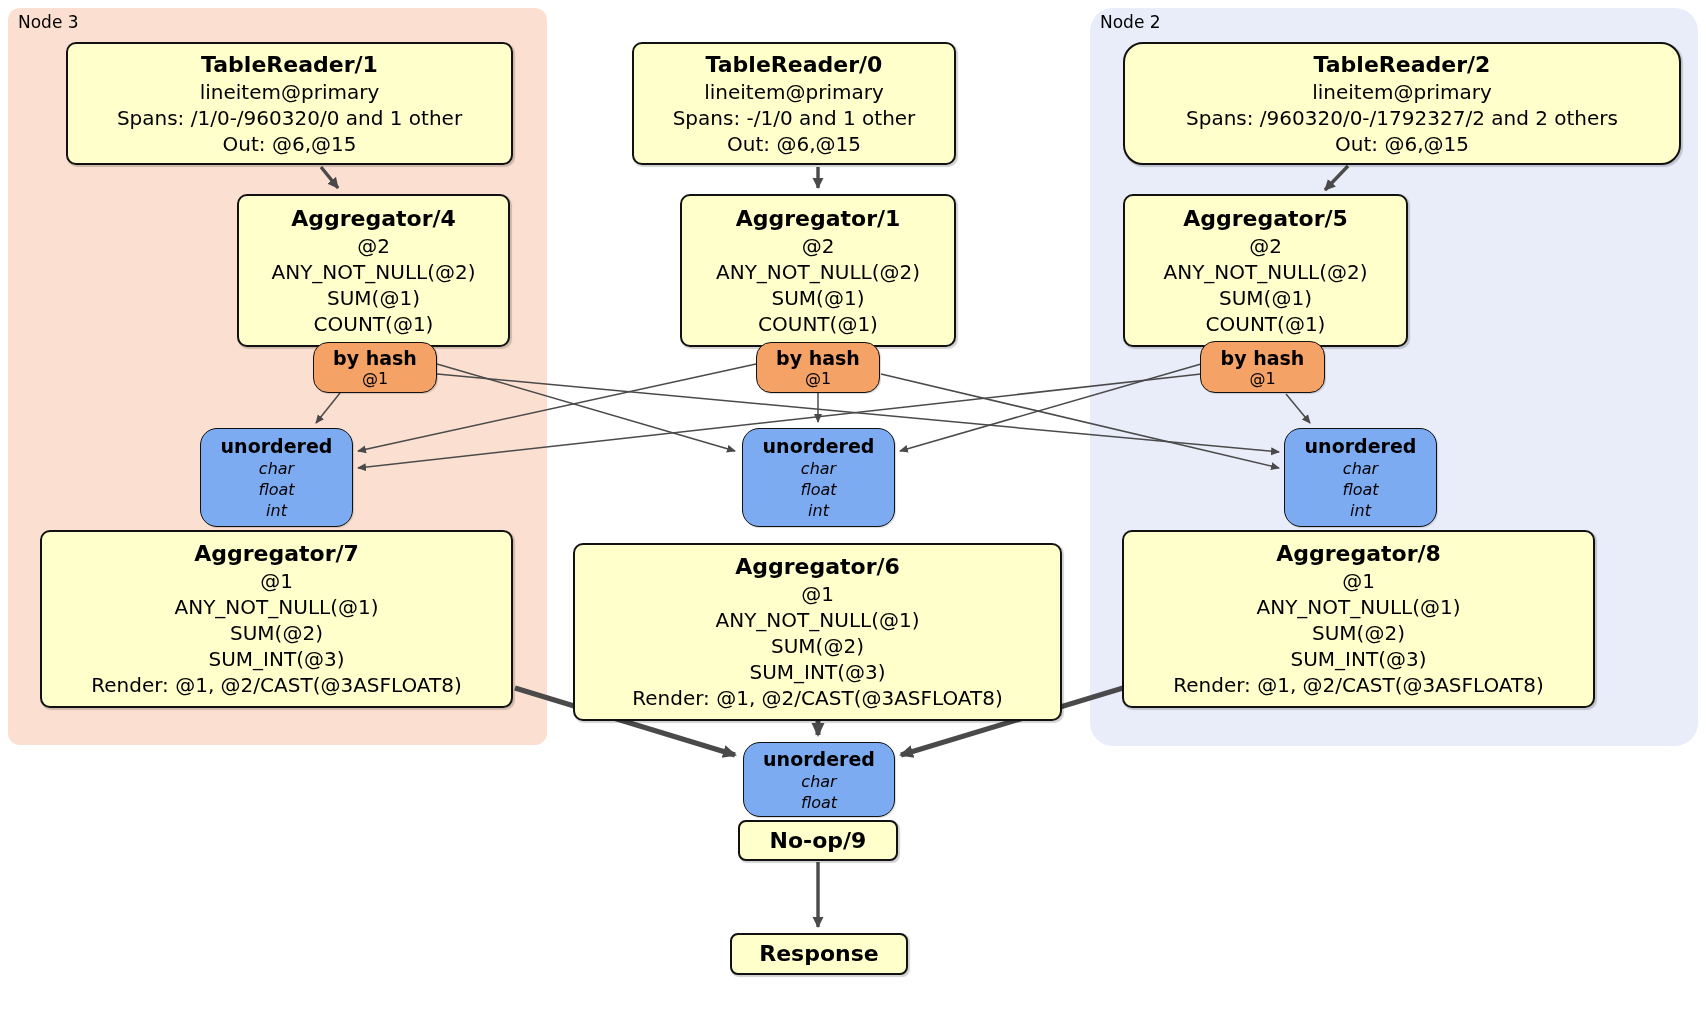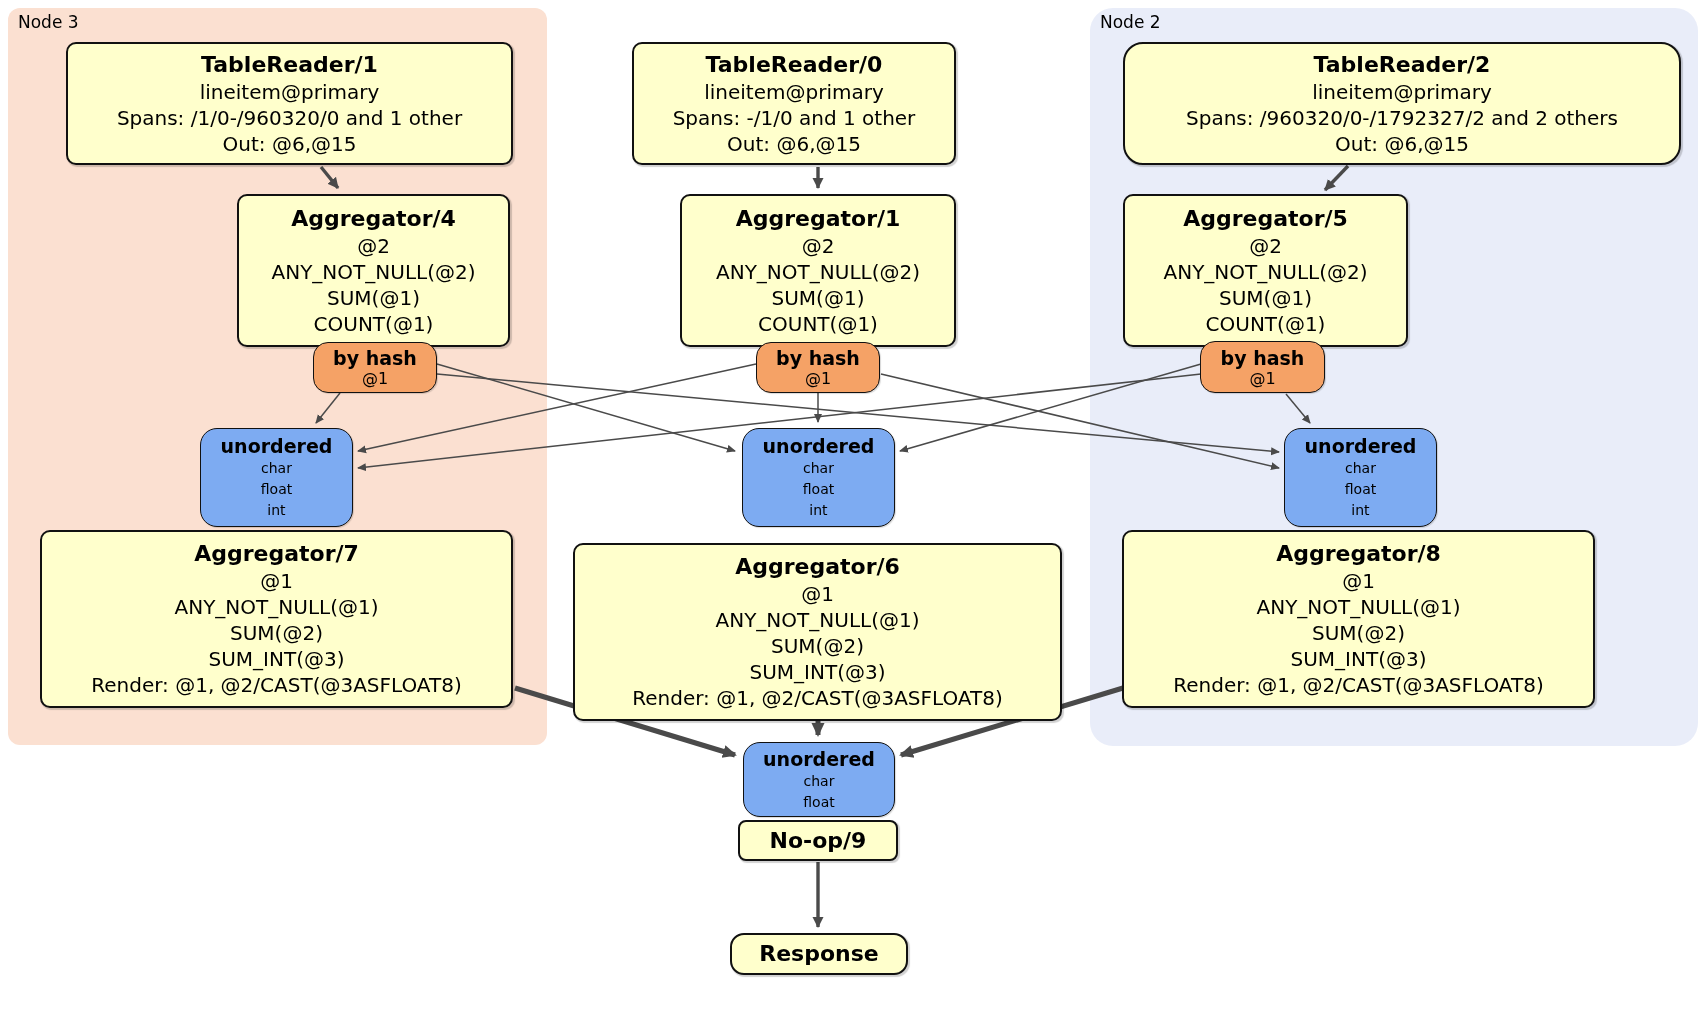--- a/index.html
+++ b/index.html
@@ -43,21 +43,21 @@
   }
   .router-title { font-size:19px; font-weight:bold; line-height:22px; }
   .router-detail { font-size:16px; line-height:19px; }
   .sync {
     background:var(--sync-fill,#7dabf2);
     border:1.6px solid var(--border,#111);
     border-radius:17px;
     box-shadow:1px 1px 1px rgba(0,0,0,0.15);
   }
   .sync-title { font-size:19px; font-weight:bold; line-height:24px; }
-  .sync-item  { font-size:14px; line-height:21px; }
+  .sync-item  { font-size:16px; line-height:21px;font-style:italic; }
   .term-title { font-size:22px; font-weight:bold; line-height:26px; }
   .term { border-radius:8px; }
 </style>
 </head>
 <body>
 
 <div id="canvas">
 
   <div class="panel panel-node3" style="left:8px;top:8px;width:539px;height:737px;">
     <span class="panel-label">Node 3</span>
@@ -200,17 +200,17 @@
 
   <div class="box sync" style="left:743px;top:742px;width:152px;height:75px;">
     <div class="sync-title">unordered</div>
     <div class="sync-item">char</div>
     <div class="sync-item">float</div>
   </div>
 
   <div class="box proc term" style="left:738px;top:820px;width:160px;height:41px;">
     <div class="term-title">No-op/9</div>
   </div>
-  <div class="box proc term" style="left:730px;top:933px;width:178px;height:42px;border-radius:14px;">
+  <div class="box proc term" style="left:730px;top:933px;width:178px;height:42px;">
     <div class="term-title">Response</div>
   </div>
 
 </div>
 
 </body></html>

